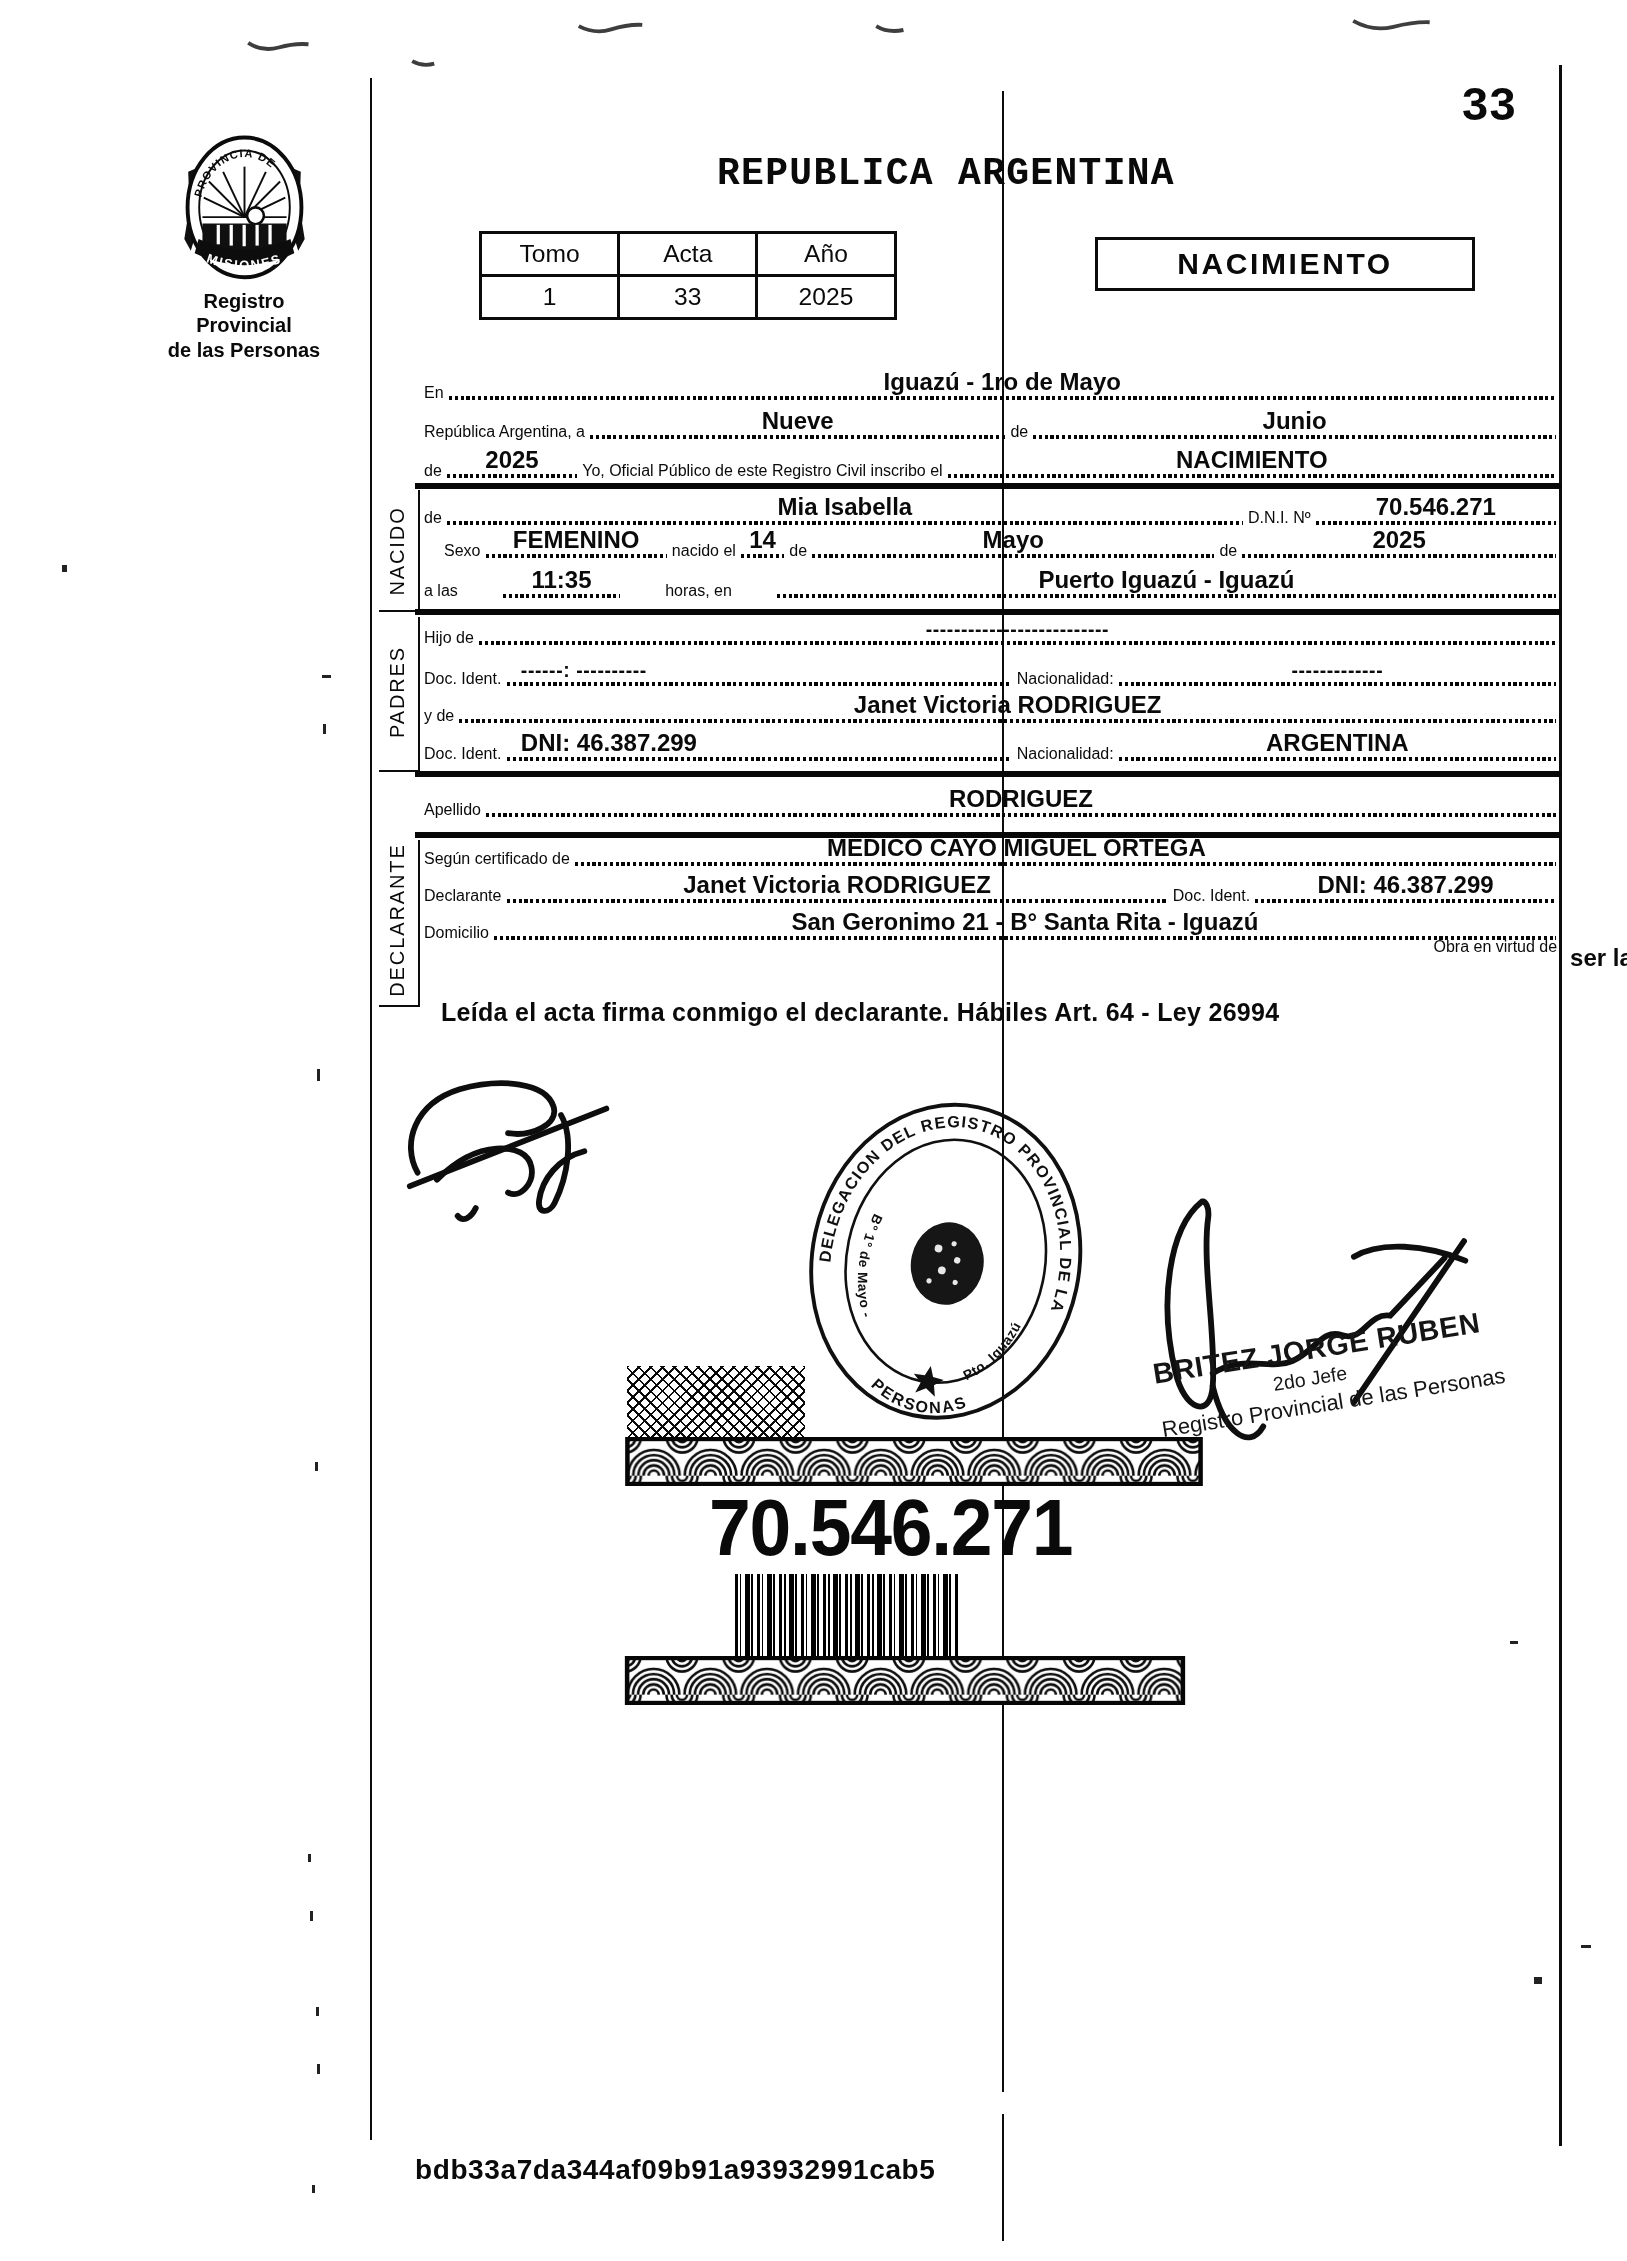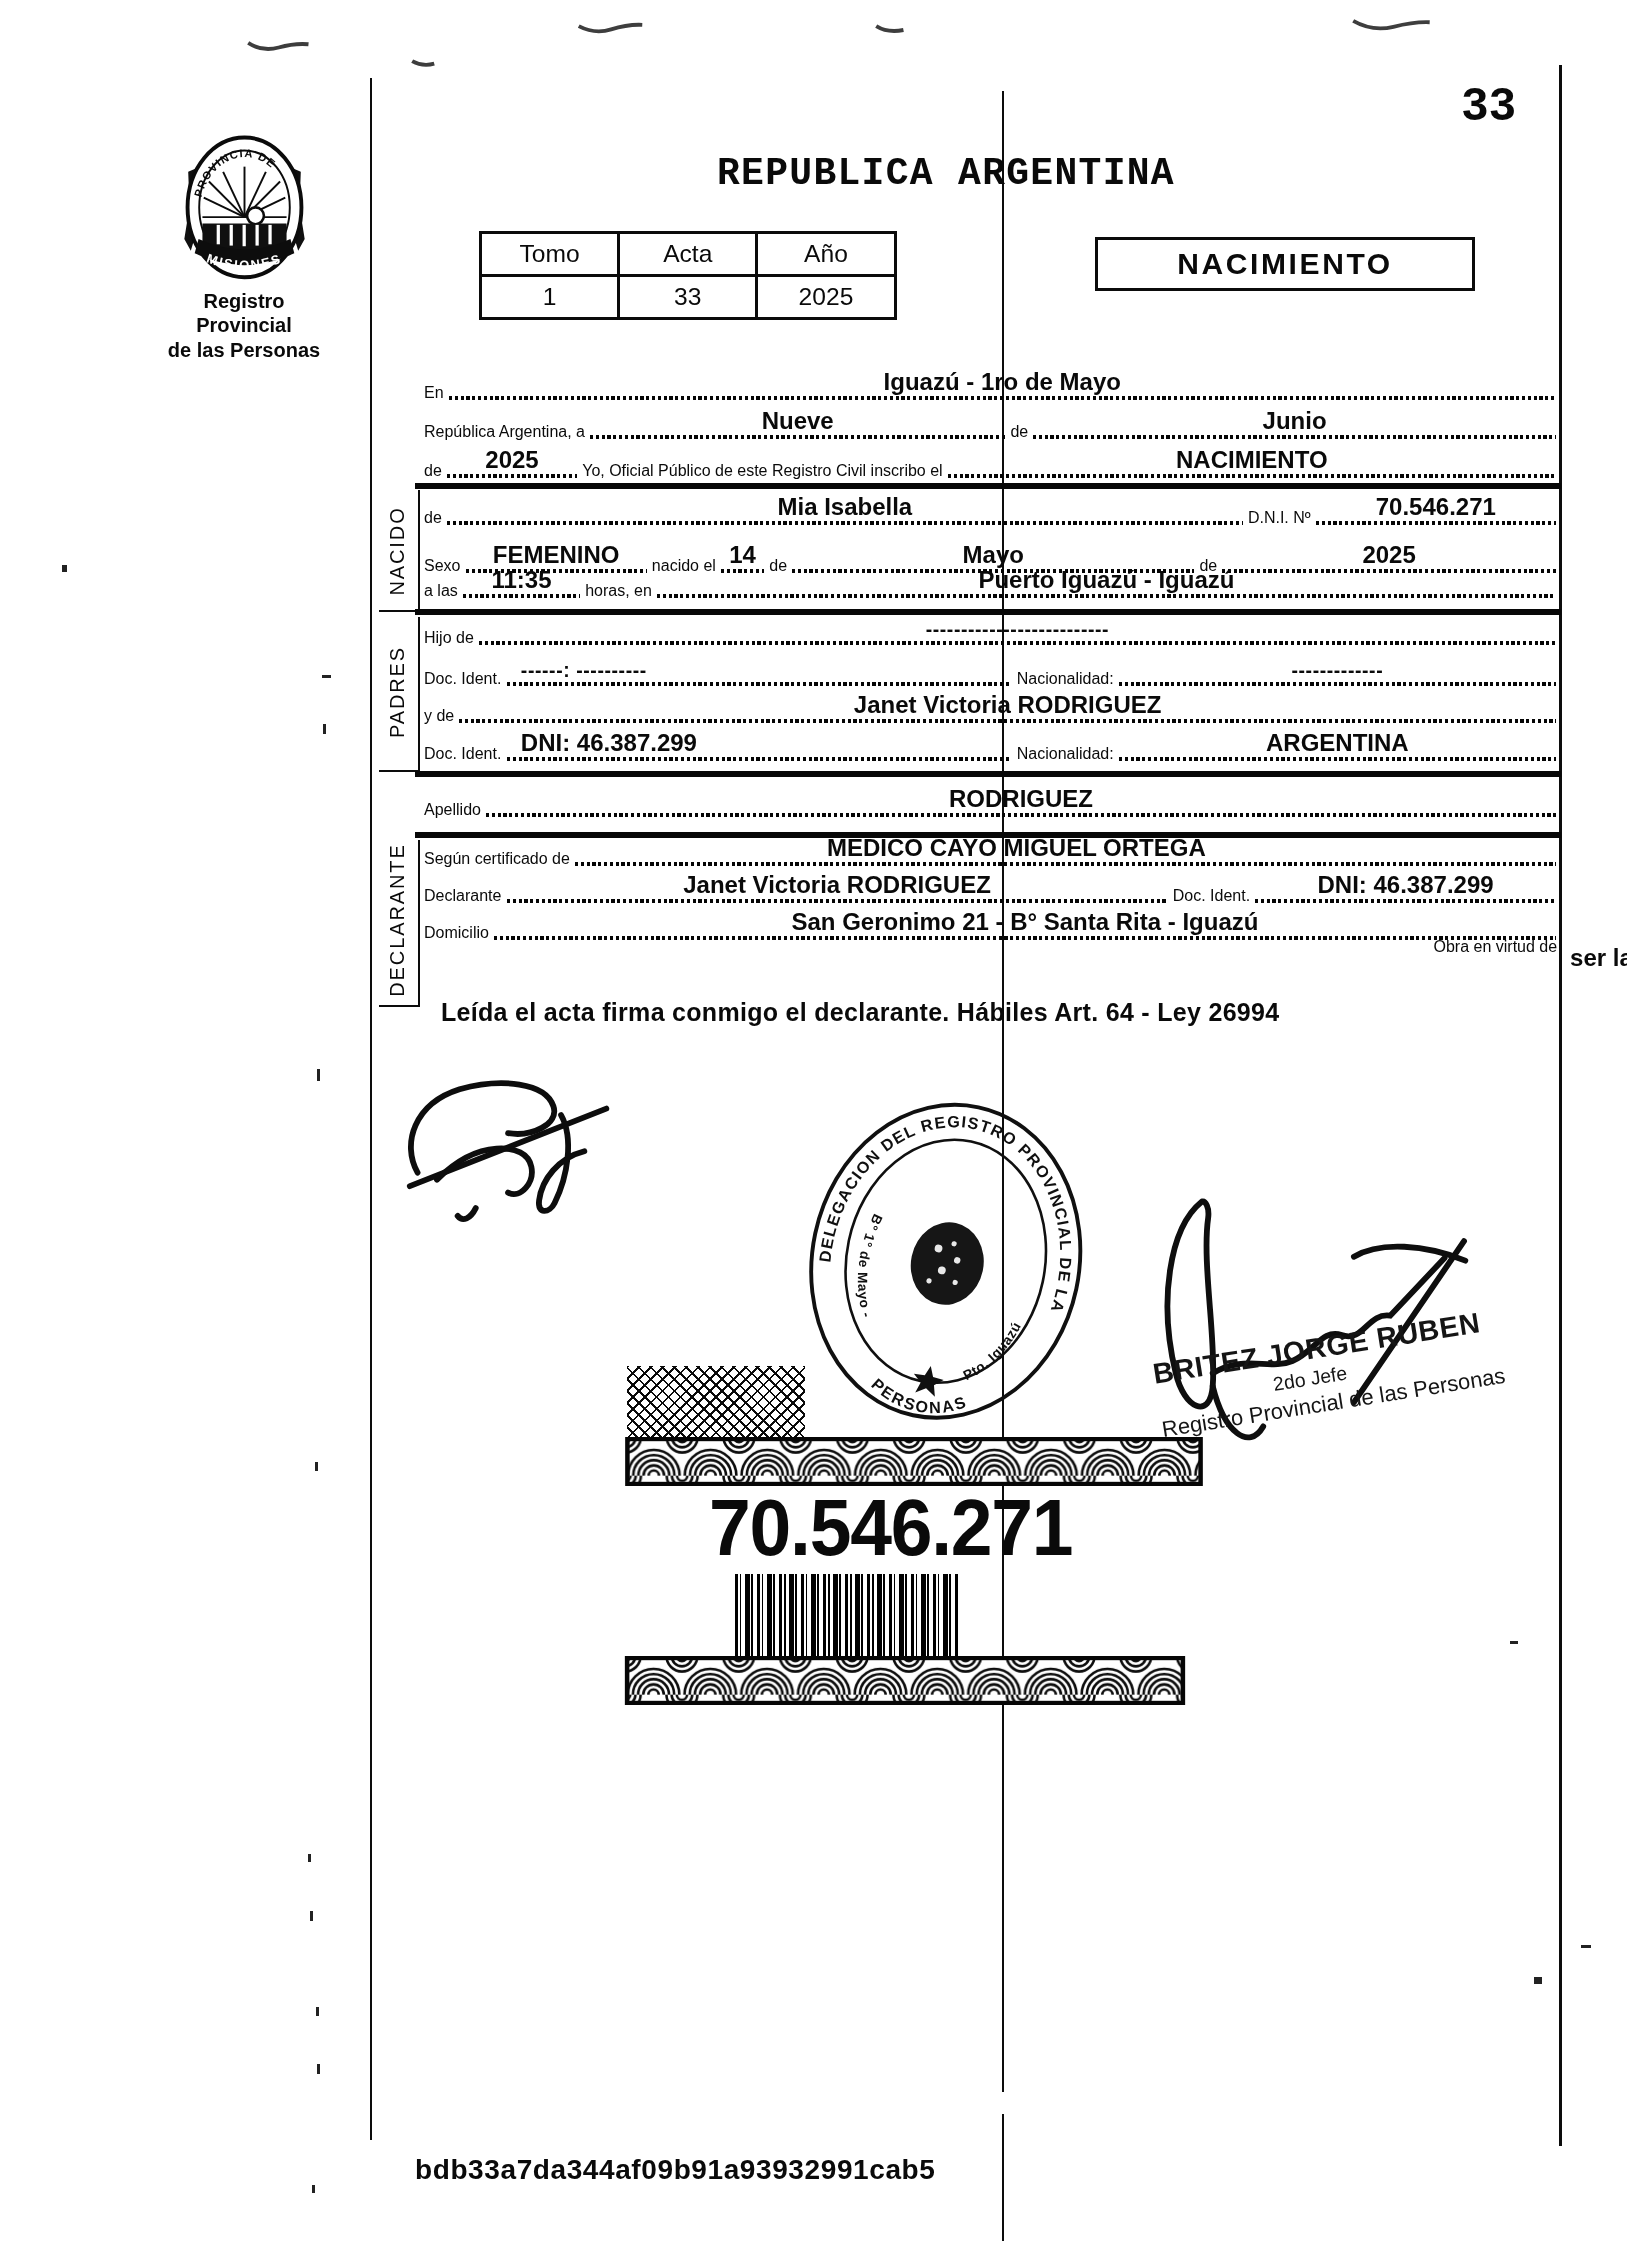--- a/index.html
+++ b/index.html
@@ -176,39 +176,39 @@
   <div class="row" style="top:488px;">
     <span class="lbl">de</span>
     <span class="lead">
         <span class="val">Mia Isabella</span>
       </span>
     <span class="lbl">D.N.I. Nº</span>
     <span class="lead fx" style="width:240px;">
         <span class="val">70.546.271</span>
       </span>
   </div>
-  <div class="row" style="top:536px;">
+  <div class="row" style="top:521px;margin-left:20px;">
     <span class="lbl">Sexo</span>
     <span class="lead fx" style="width:181px;">
         <span class="val">FEMENINO</span>
       </span>
     <span class="lbl">nacido el</span>
     <span class="lead fx" style="width:43px;">
         <span class="val">14</span>
       </span>
     <span class="lbl">de</span>
     <span class="lead fx" style="width:402px;">
         <span class="val">Mayo</span>
       </span>
     <span class="lbl">de</span>
     <span class="lead">
         <span class="val">2025</span>
       </span>
   </div>
-  <div class="row" style="top:561px;">
+  <div class="row" style="top:561px;gap:40px;">
     <span class="lbl">a las</span>
     <span class="lead fx" style="width:117px;">
         <span class="val">11:35</span>
       </span>
     <span class="lbl">horas, en</span>
     <span class="lead">
         <span class="val">Puerto Iguazú - Iguazú</span>
       </span>
   </div>
   <div class="hline" style="left:415px;top:609px;right:67px;height:5.8px;"></div>

